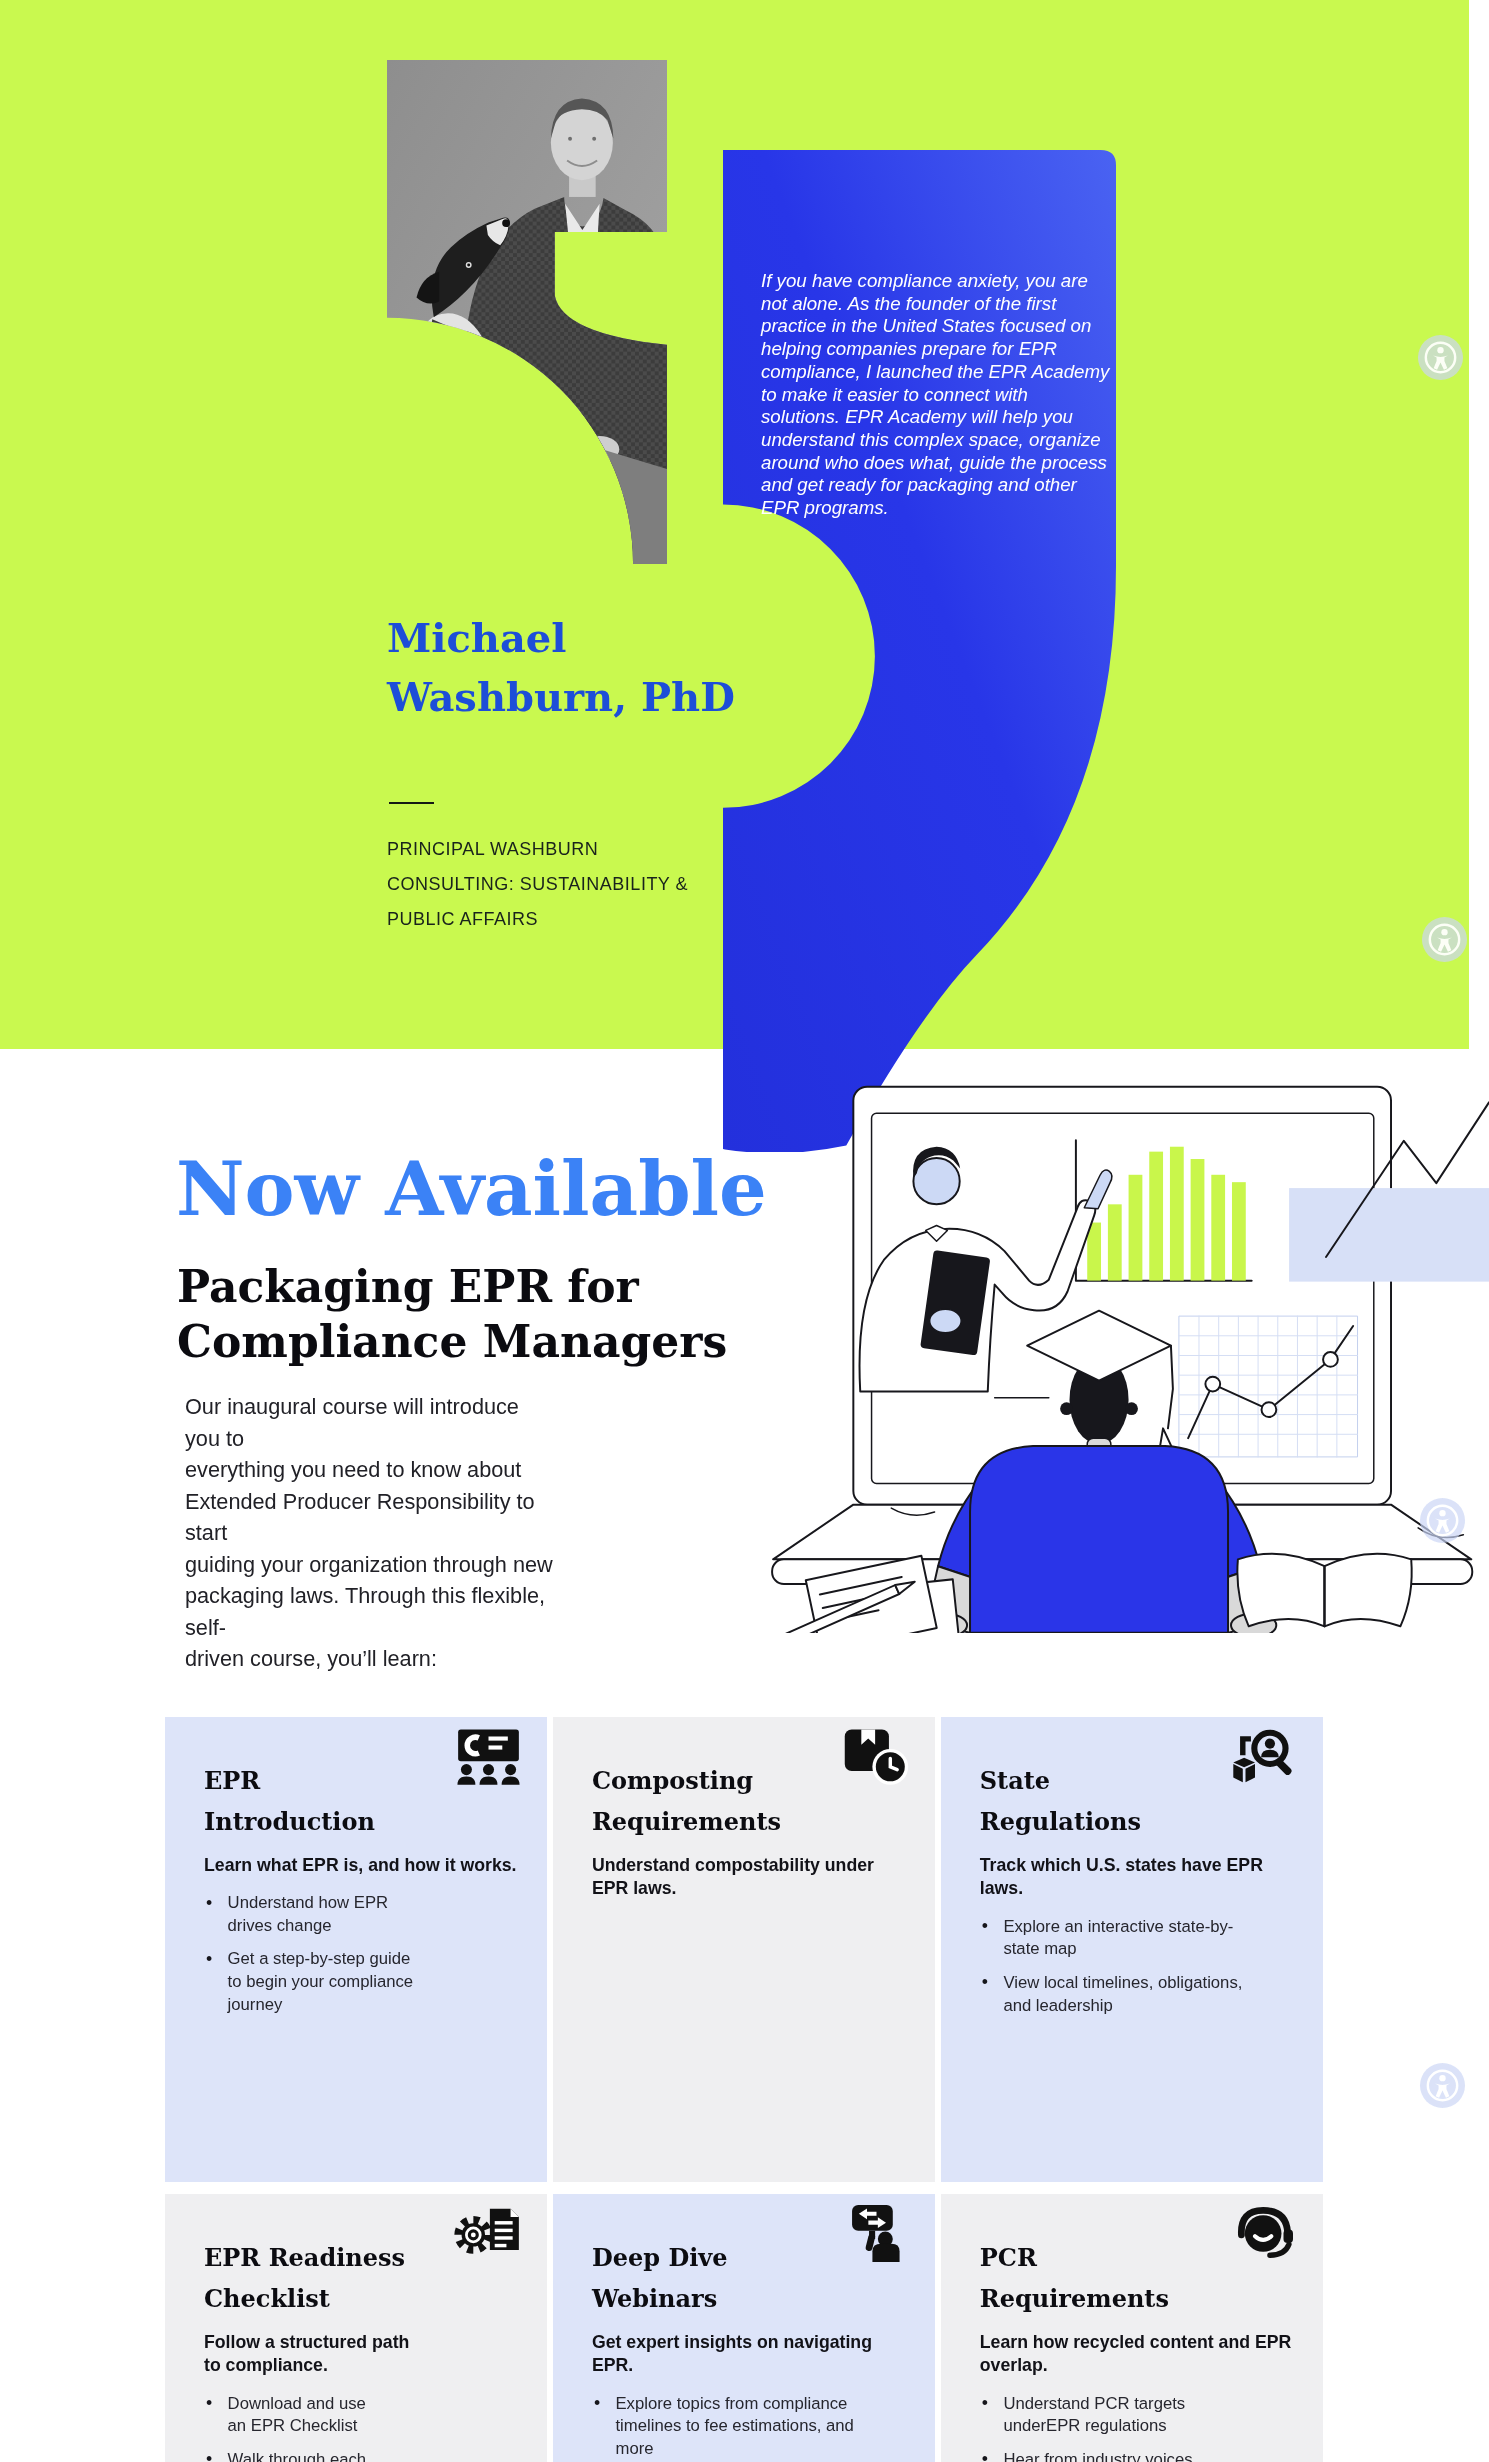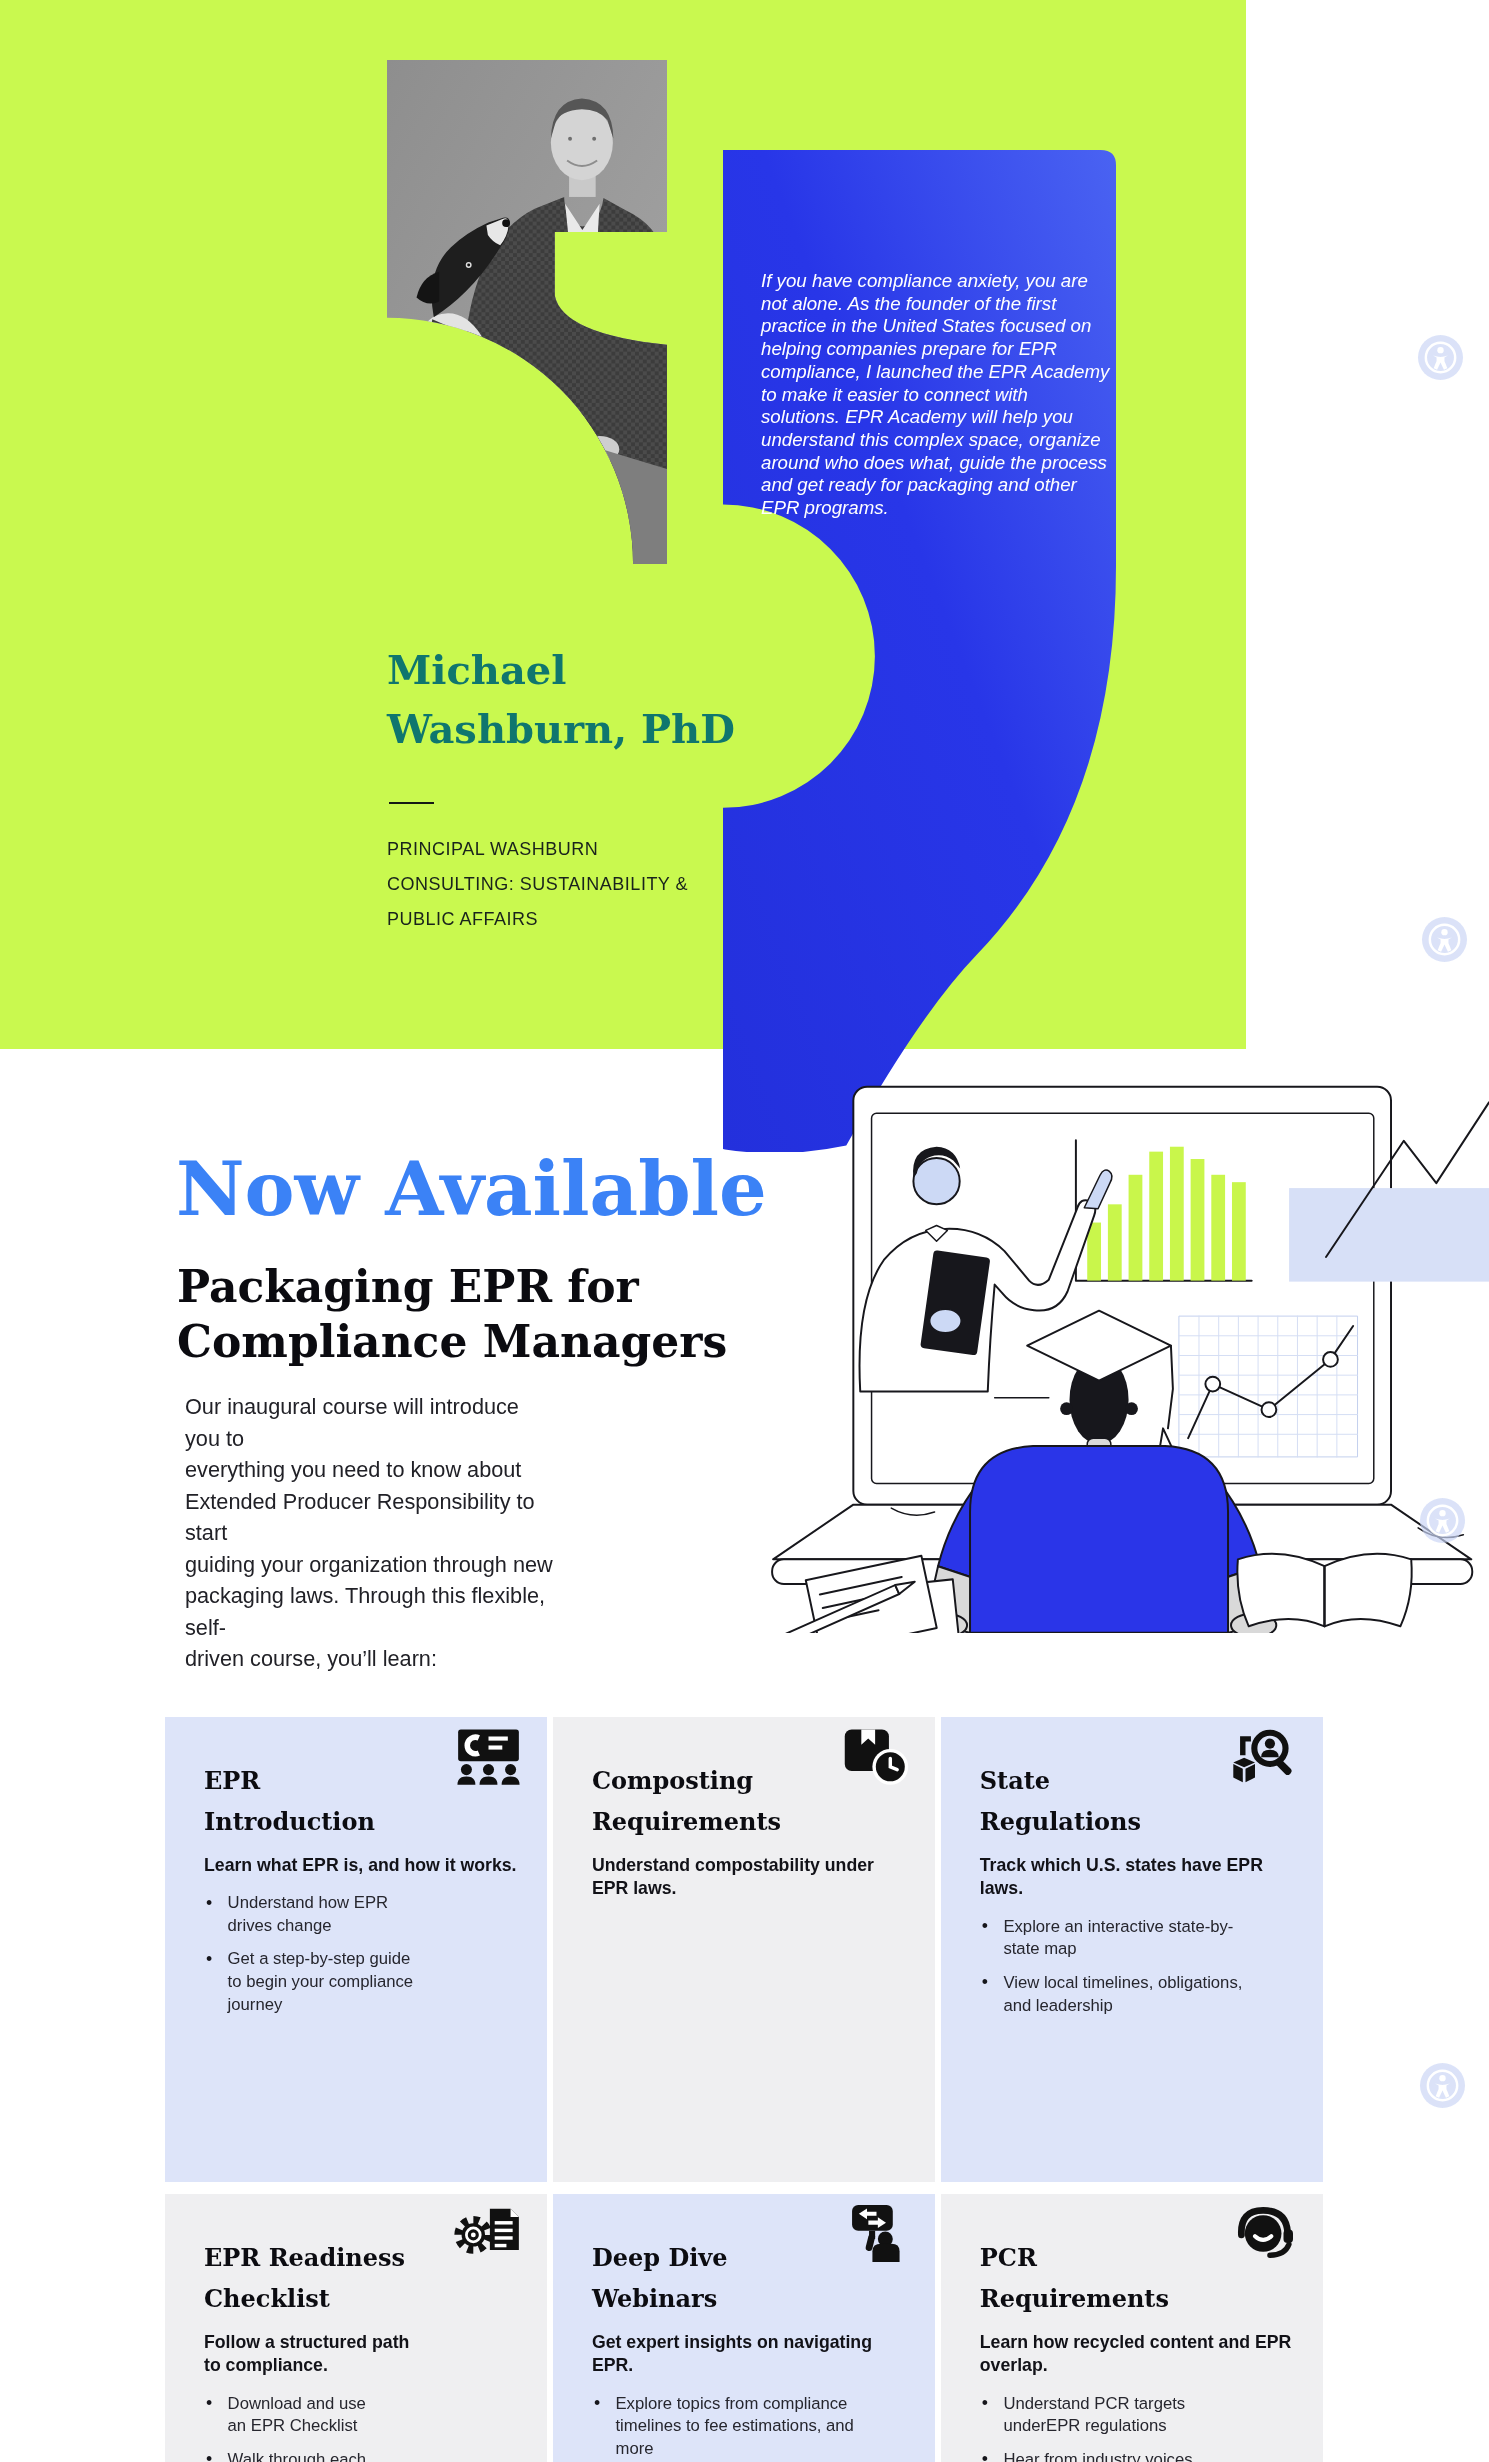--- a/index.html
+++ b/index.html
@@ -10,27 +10,27 @@
     --text_dark:#0d0d12;
     --text_body:#26262e;
   }
   *{margin:0;padding:0;box-sizing:border-box;}
   html,body{margin:0;padding:0;}
   body{width:1489px;height:3300px;position:relative;background:#ffffff;
        font-family:"Liberation Sans",sans-serif;color:var(--text_dark);overflow:hidden;}
   .pre{white-space:pre-line;}
 
   
-  .hero{position:absolute;left:0;top:0;width:1246px;height:1049px;background:var(--accent_green);}
+  .hero{position:absolute;left:0;top:0;width:1469px;height:1049px;background:var(--accent_green);}
   .photo{position:absolute;left:387px;top:60px;width:280px;height:504px;}
   .quote-shape{position:absolute;left:723px;top:150px;width:393px;height:1002px;}
   .quote-text{position:absolute;left:761px;top:270px;width:355px;
               font-size:18.7px;line-height:22.7px;font-style:italic;color:#ffffff;font-weight:500;}
-  .name{position:absolute;left:387px;top:640px;font-family:"DejaVu Serif","Liberation Serif",serif;
-        font-weight:700;font-size:40px;line-height:59px;color:#0f766e;letter-spacing:0;}
+  .name{position:absolute;left:387px;top:608px;font-family:"DejaVu Serif","Liberation Serif",serif;
+        font-weight:700;font-size:40px;line-height:59px;color:#1d4ed8;letter-spacing:0;}
   .name-divider{position:absolute;left:389px;top:802px;width:45px;height:2px;background:#141a15;}
   .role{position:absolute;left:387px;top:832px;font-size:18px;line-height:35px;
         letter-spacing:0.5px;color:#19231c;}
 
   
   .now-heading{position:absolute;left:176px;top:1148px;font-family:"DejaVu Serif","Liberation Serif",serif;
                font-weight:700;font-size:75px;line-height:82px;color:#3b82f6;}
   .course-title{position:absolute;left:177px;top:1259px;font-family:"DejaVu Serif","Liberation Serif",serif;
                font-weight:700;font-size:44px;line-height:55px;color:#0b0b10;}
   .course-desc{position:absolute;left:185px;top:1391px;width:374px;

